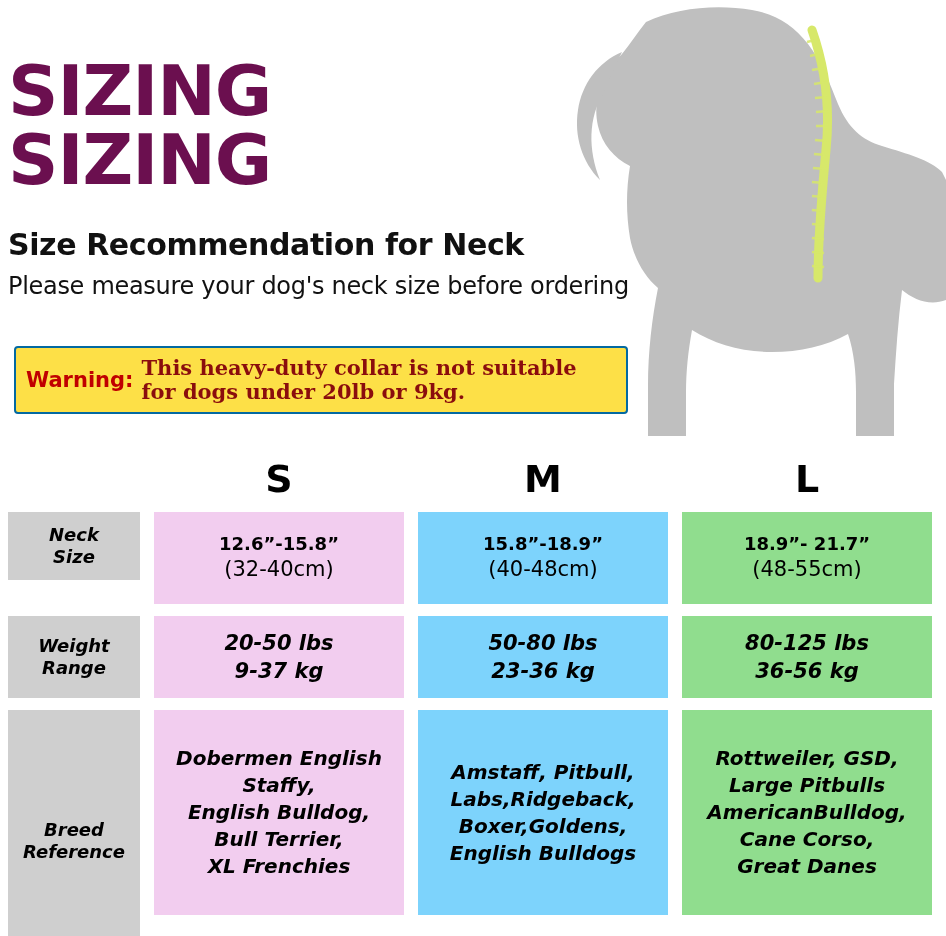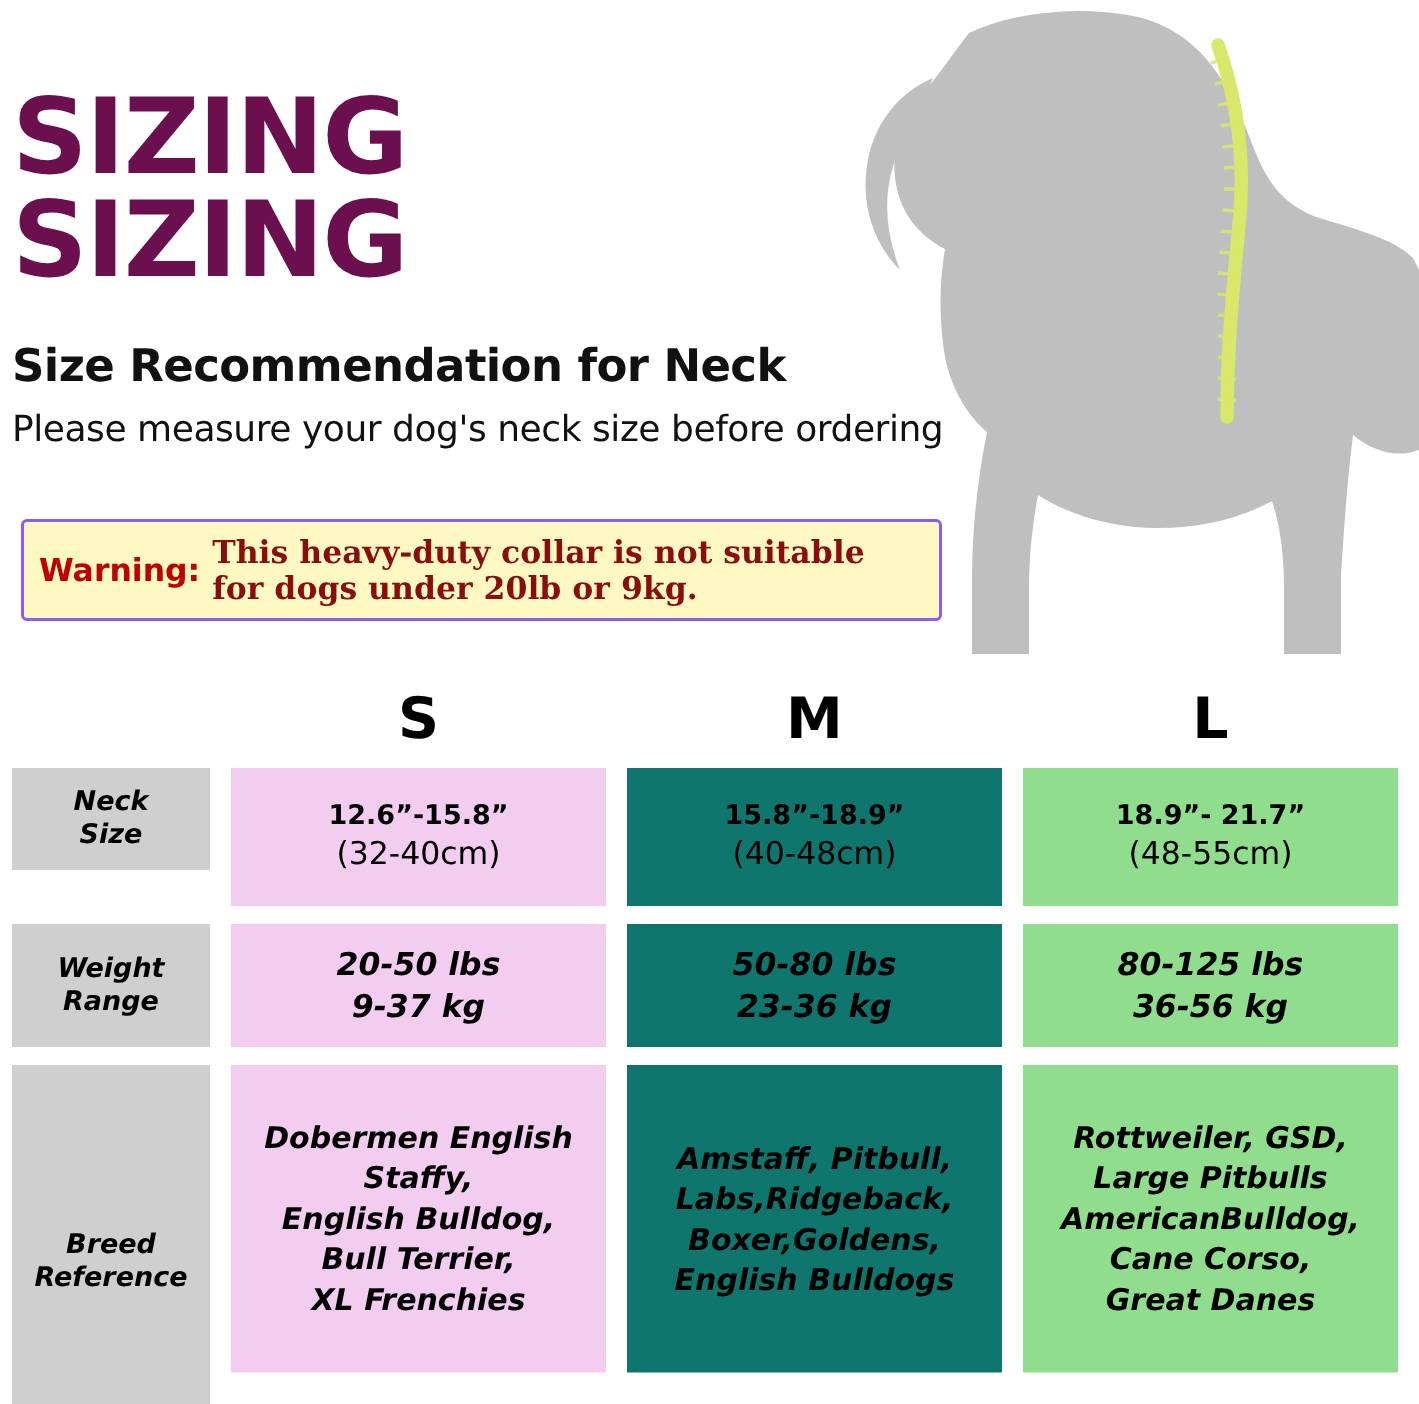--- a/index.html
+++ b/index.html
@@ -61,23 +61,23 @@
     letter-spacing: -0.3px;
   }
 
   
   .warning-box {
     position: absolute;
     left: 14px;
     top: 346px;
     width: 614px;
     height: 68px;
-    border: 2px solid #8b5cf6;
+    border: 2px solid #0369a1;
     border-radius: 4px;
-    background: #fef9c3;
+    background: #fde047;
     display: flex;
     align-items: center;
     padding: 16px 10px;
   }
   .warning-label {
     font-family: "DejaVu Sans", sans-serif;
     font-weight: bold;
     font-size: 21px;
     color: #c00000;
     white-space: nowrap;
@@ -169,21 +169,21 @@
   }
   .breed-line {
     font-family: "DejaVu Sans", sans-serif;
     font-weight: bold;
     font-style: italic;
     font-size: 20px;
     color: #000;
     line-height: 1.35;
   }
   .c-s { background: #f2cdef; }
-  .c-m { background: #0f766e; }
+  .c-m { background: #7dd3fc; }
   .c-l { background: #90dd8e; }
   .c-none { background: transparent; }
 </style>
 </head>
 <body>
 
 <div id="page">
 
   <div class="art">
     <svg viewBox="0 0 420 440" width="420" height="440" xmlns="http://www.w3.org/2000/svg">

